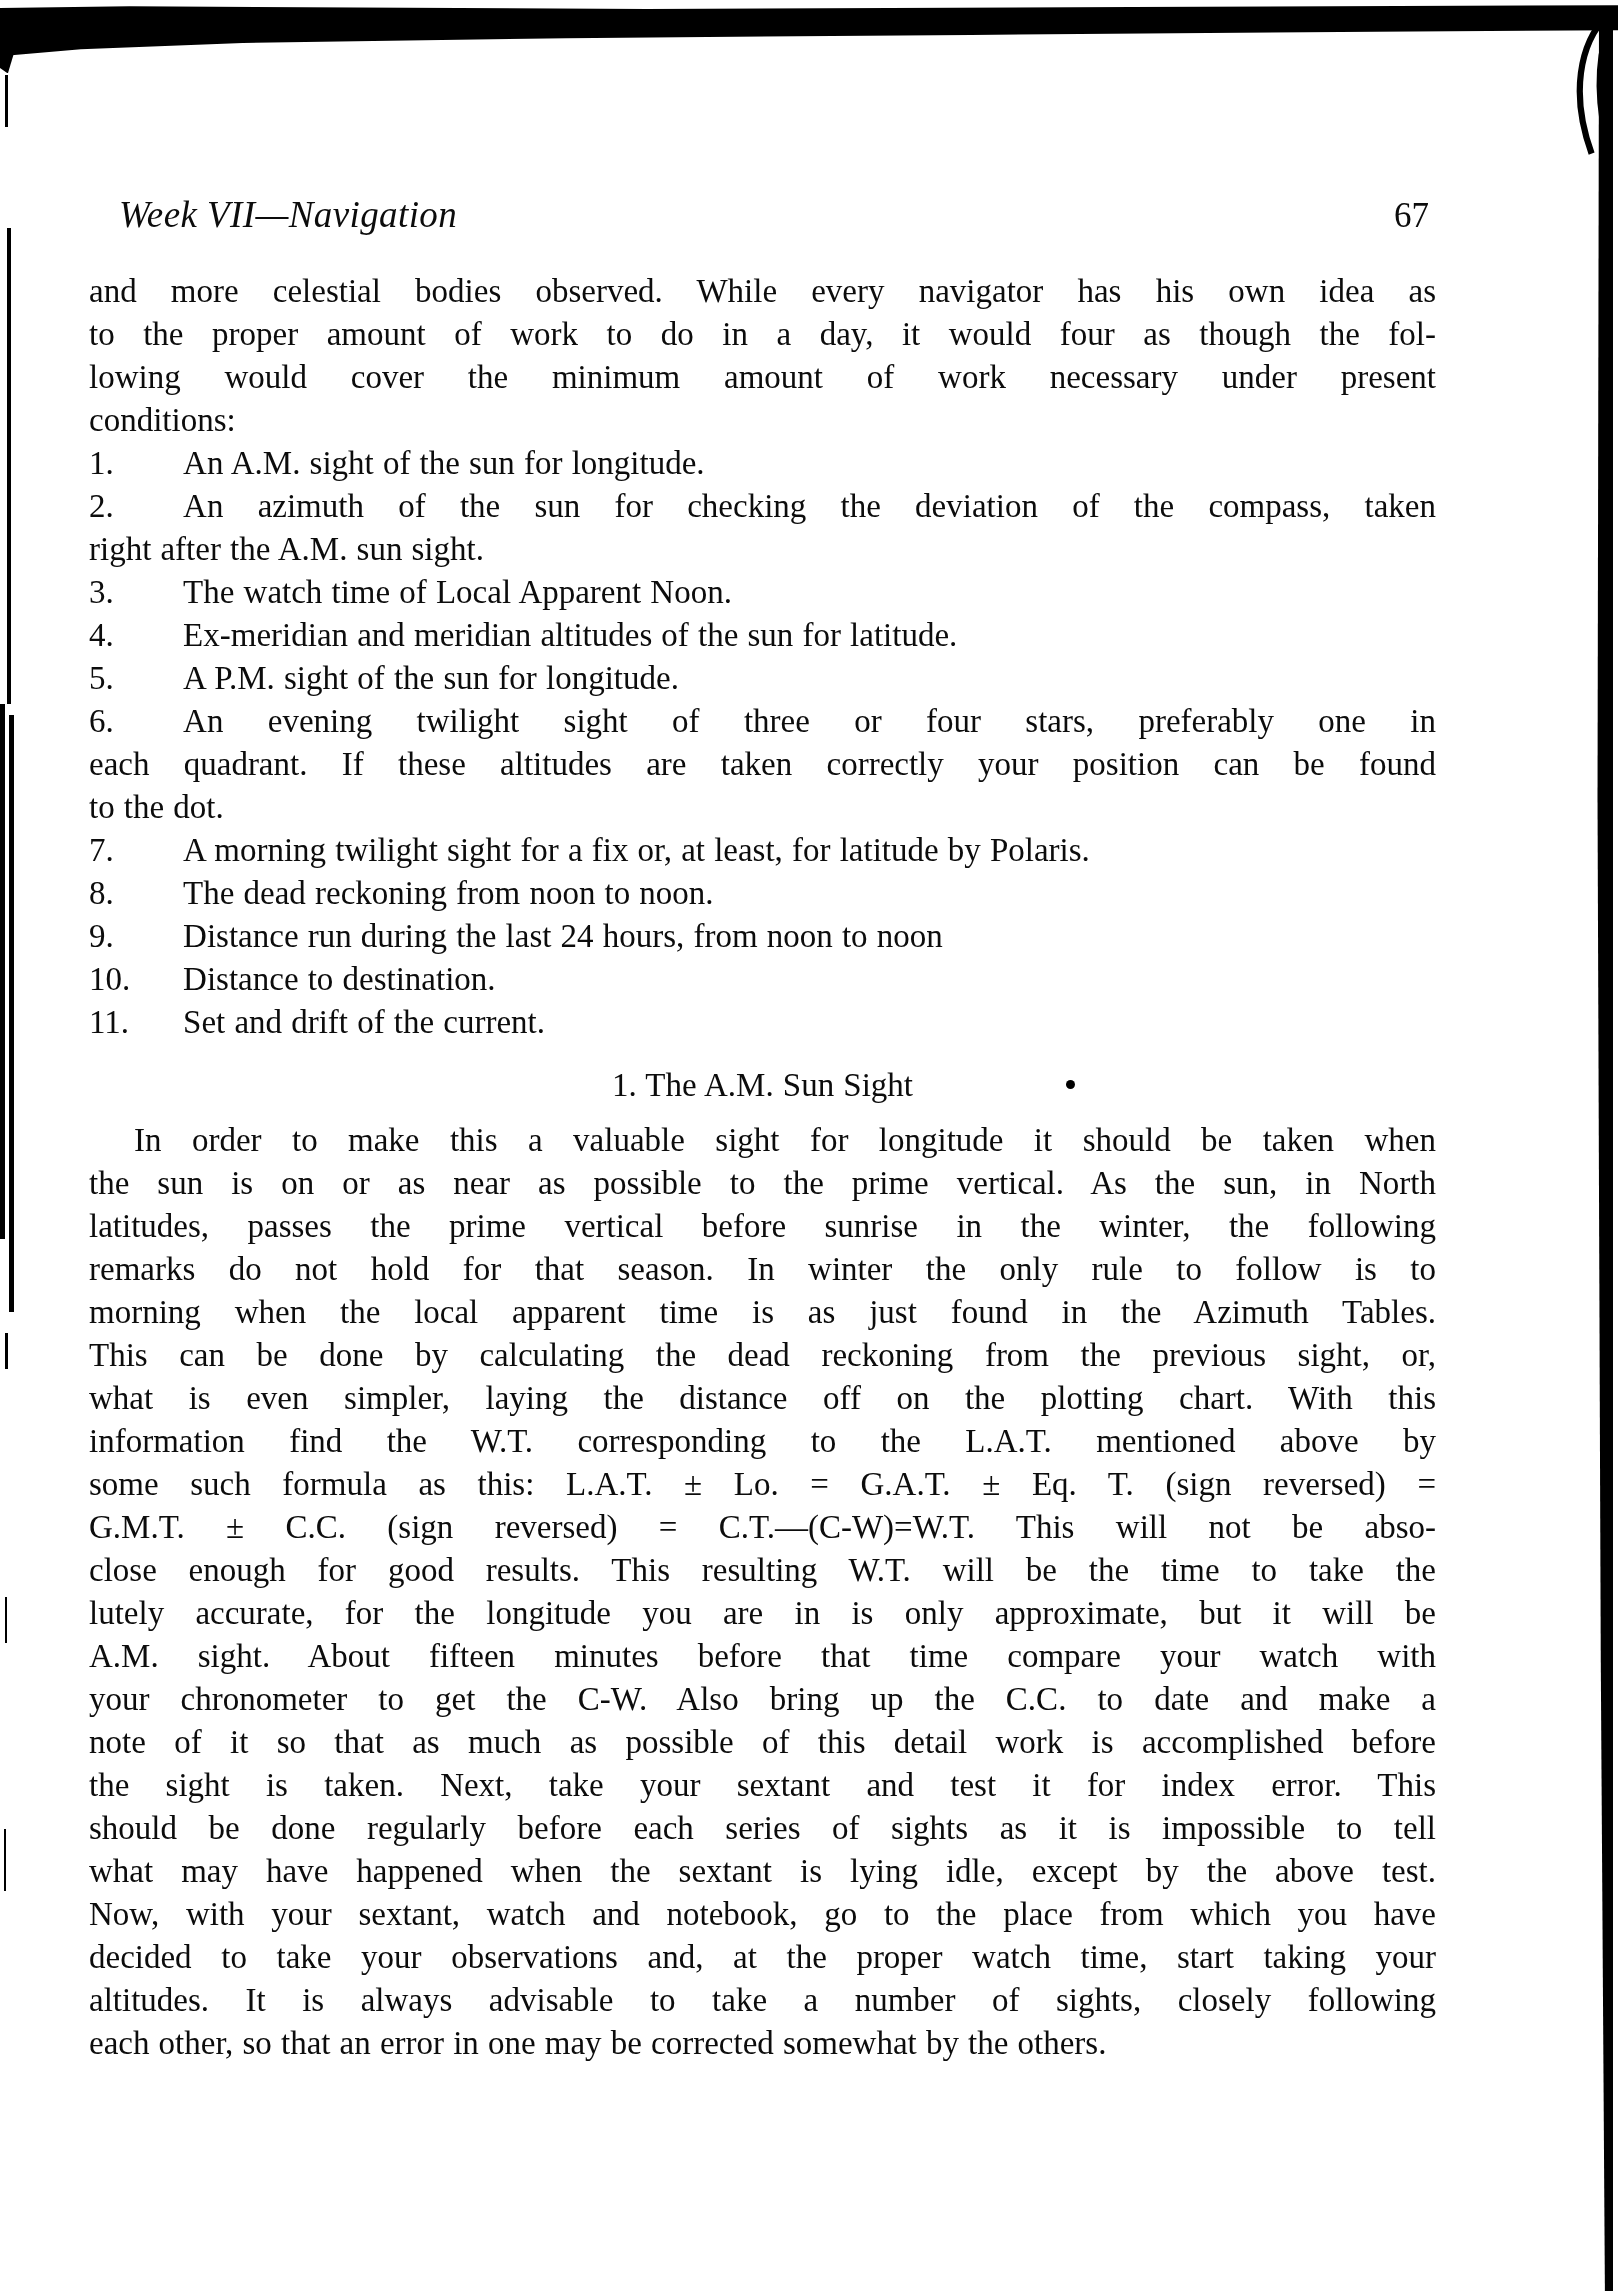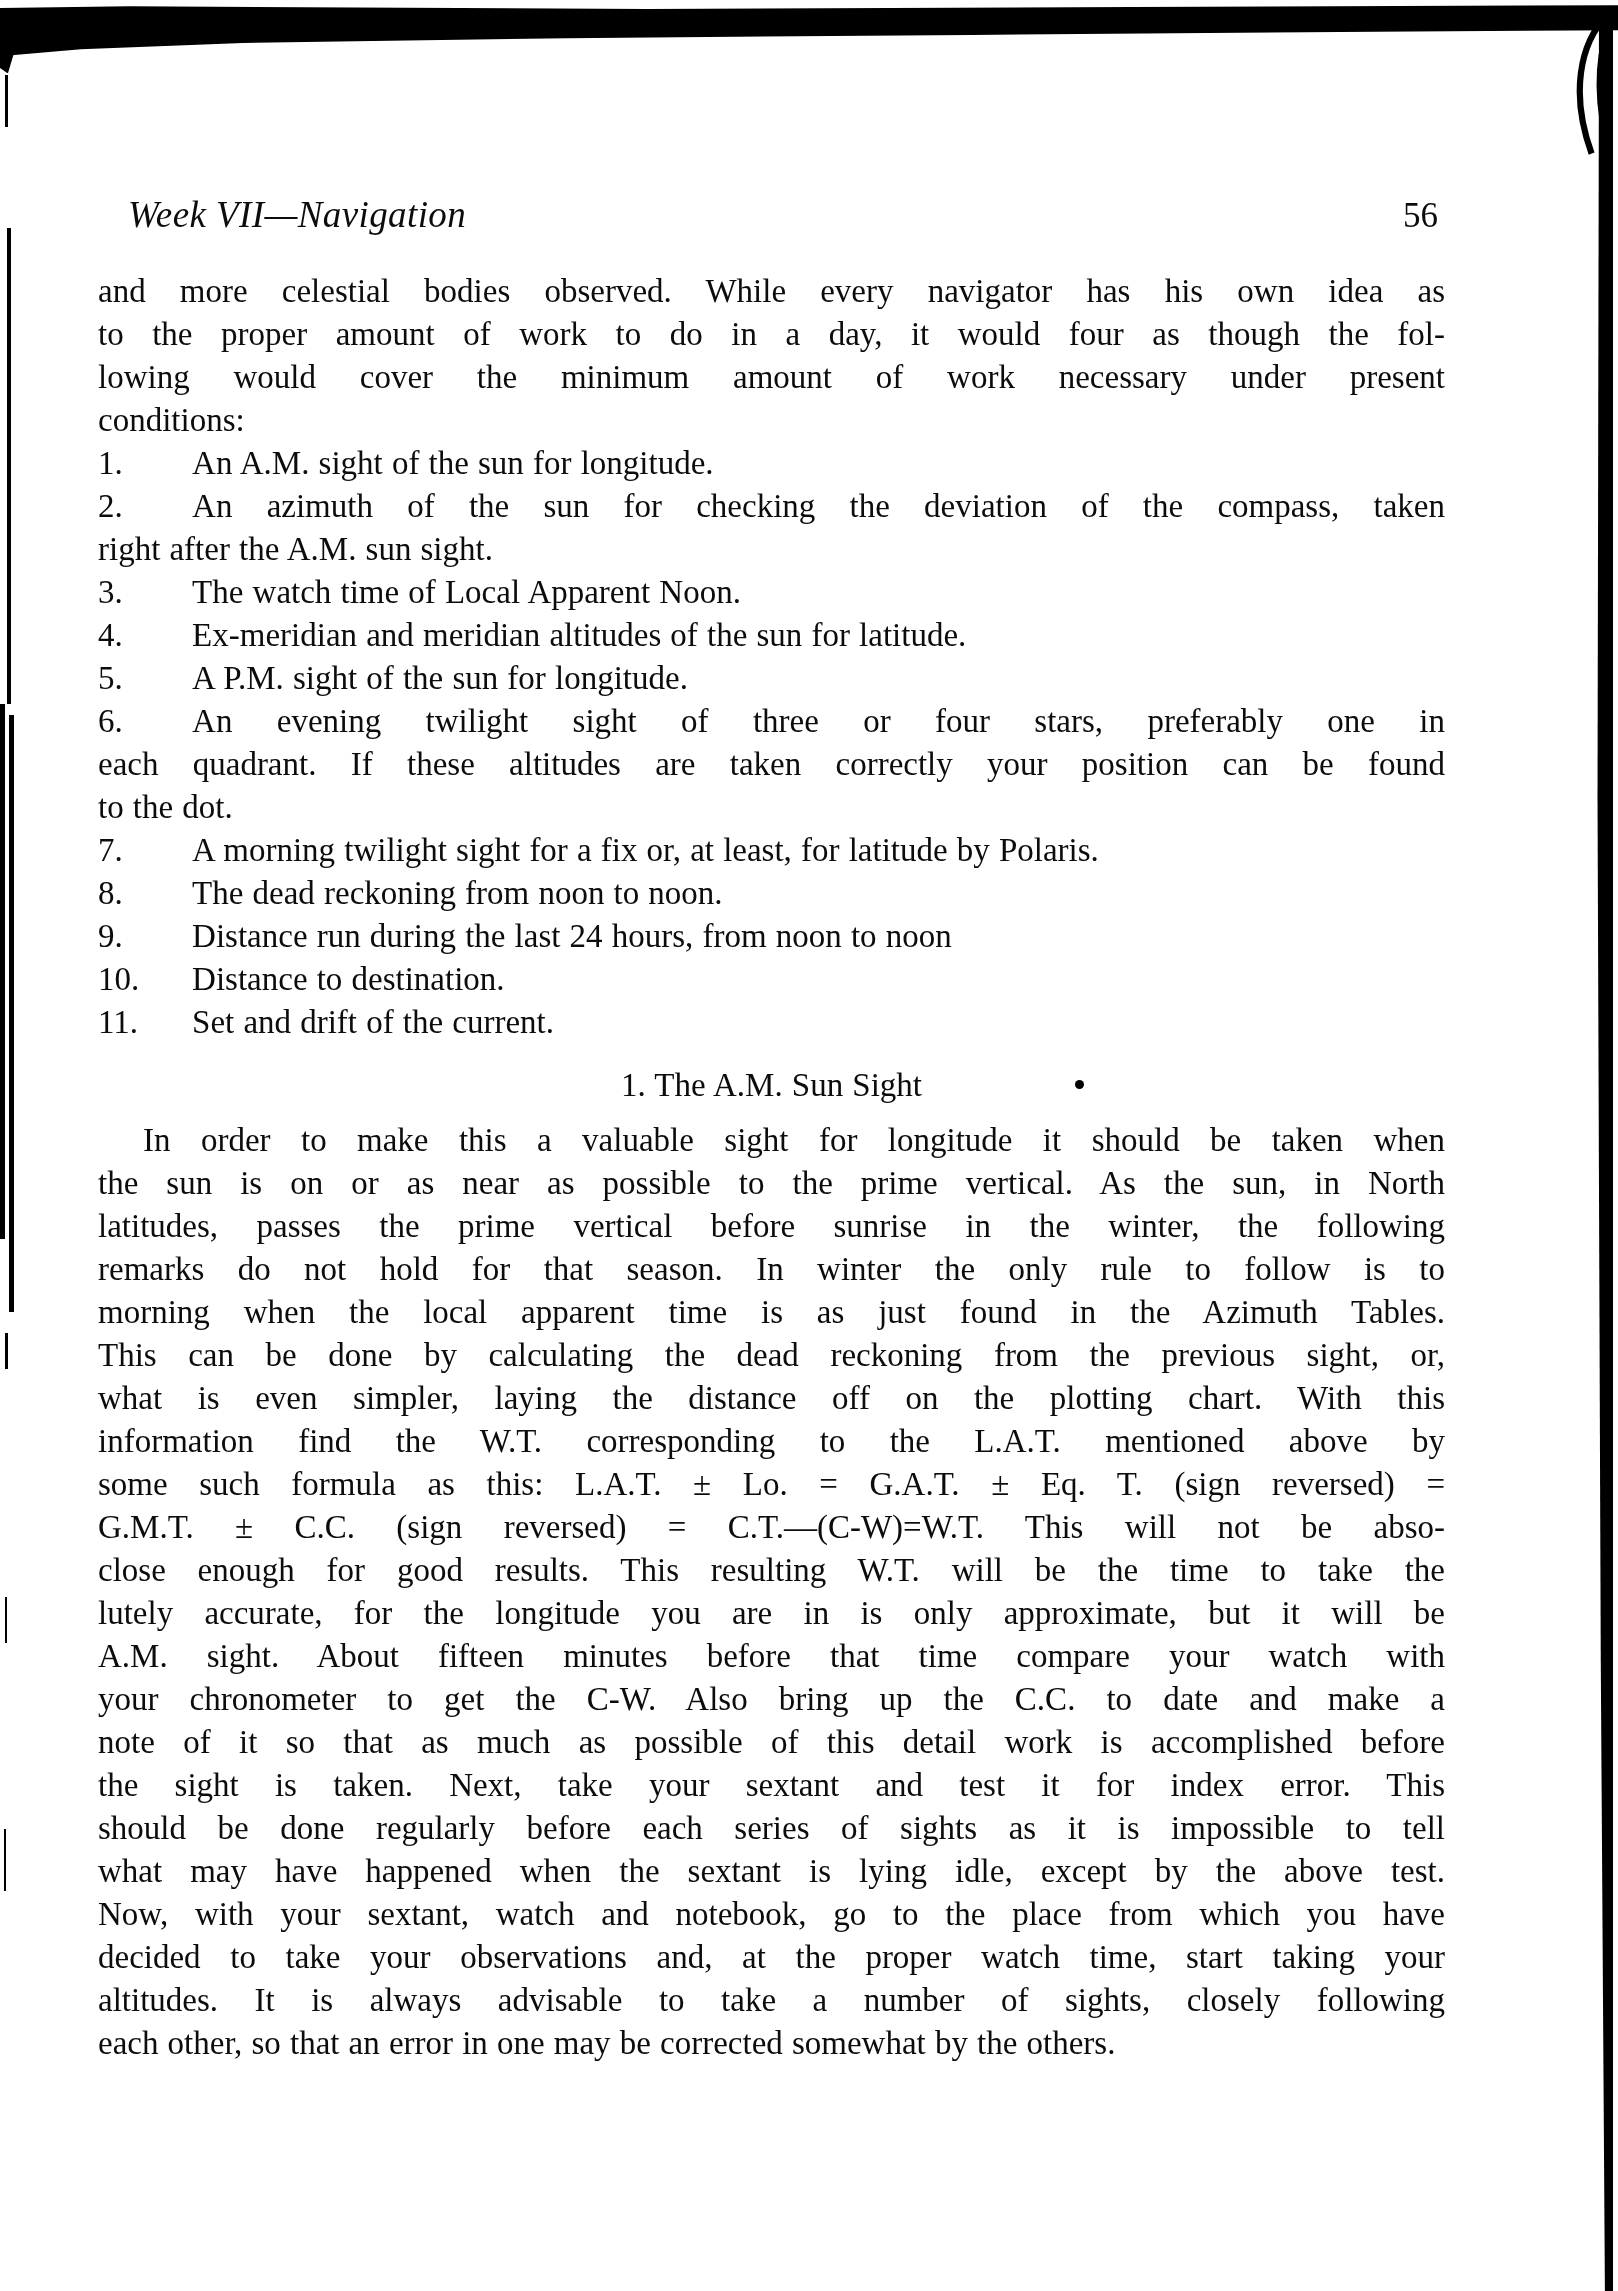--- a/index.html
+++ b/index.html
@@ -28,21 +28,21 @@
   }
   .right-hook { position:absolute; left:1556px; top:12.5px; }
   .lm1 { left:5.3px;  top:75px;   width:2.7px; height:52px;  }
   .lm2 { left:7.1px;  top:228px;  width:3.6px; height:476px; }
   .lm3 { left:0;    top:704px;  width:5.3px; height:535px; }
   .lm4 { left:9px; top:715px;  width:4.5px; height:597px; }
   .lm5 { left:5.3px;  top:1333px; width:2.7px; height:36px;  }
   .lm6 { left:4.5px;  top:1597px; width:2.7px; height:46px;  }
   .lm7 { left:3.6px;  top:1829px; width:2.7px; height:62px;  }
   
-  .content { position:absolute; left:98px; top:0; width:1347px; }
+  .content { position:absolute; left:89px; top:0; width:1347px; }
   .page-header {
     margin-top:192px; height:46px;
     display:flex; justify-content:space-between; align-items:baseline;
     font-size:37px; line-height:46px;
   }
   .page-header .title { font-style:italic; margin-left:30px; letter-spacing:0.4px; }
   .page-header .pagenum { font-size:35px; margin-right:7.1px; }
   .text-body { margin-top:32px; font-size:33px; line-height:43px; word-spacing:0.9px; }
   .para { margin:0; }
   .line { text-align:justify; text-align-last:justify; overflow:hidden; }
@@ -75,21 +75,21 @@
   <div class="artifact lm2"></div>
   <div class="artifact lm3"></div>
   <div class="artifact lm4"></div>
   <div class="artifact lm5"></div>
   <div class="artifact lm6"></div>
   <div class="artifact lm7"></div>
 
   <div class="content">
     <div class="page-header">
       <span class="title">Week VII—Navigation</span>
-      <span class="pagenum">56</span>
+      <span class="pagenum">67</span>
     </div>
     <div class="text-body">
         <div class="para">
           <div class="line">and more celestial bodies observed. While every navigator has his own idea as</div>
           <div class="line">to the proper amount of work to do in a day, it would four as though the fol-</div>
           <div class="line">lowing would cover the minimum amount of work necessary under present</div>
           <div class="line last">conditions:</div>
         </div>
         <div class="para">
           <div class="line last"><span class="num">1.</span>An A.M. sight of the sun for longitude.</div>

